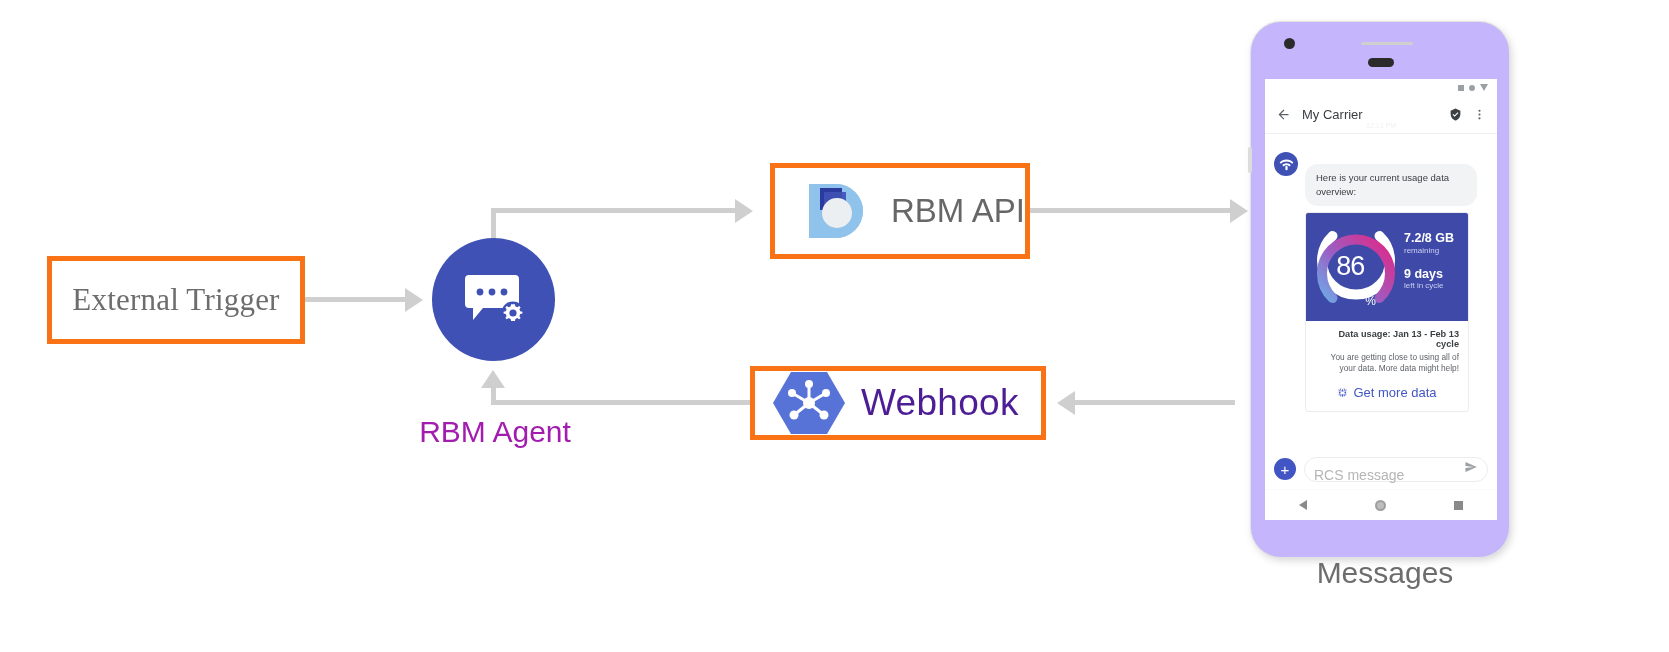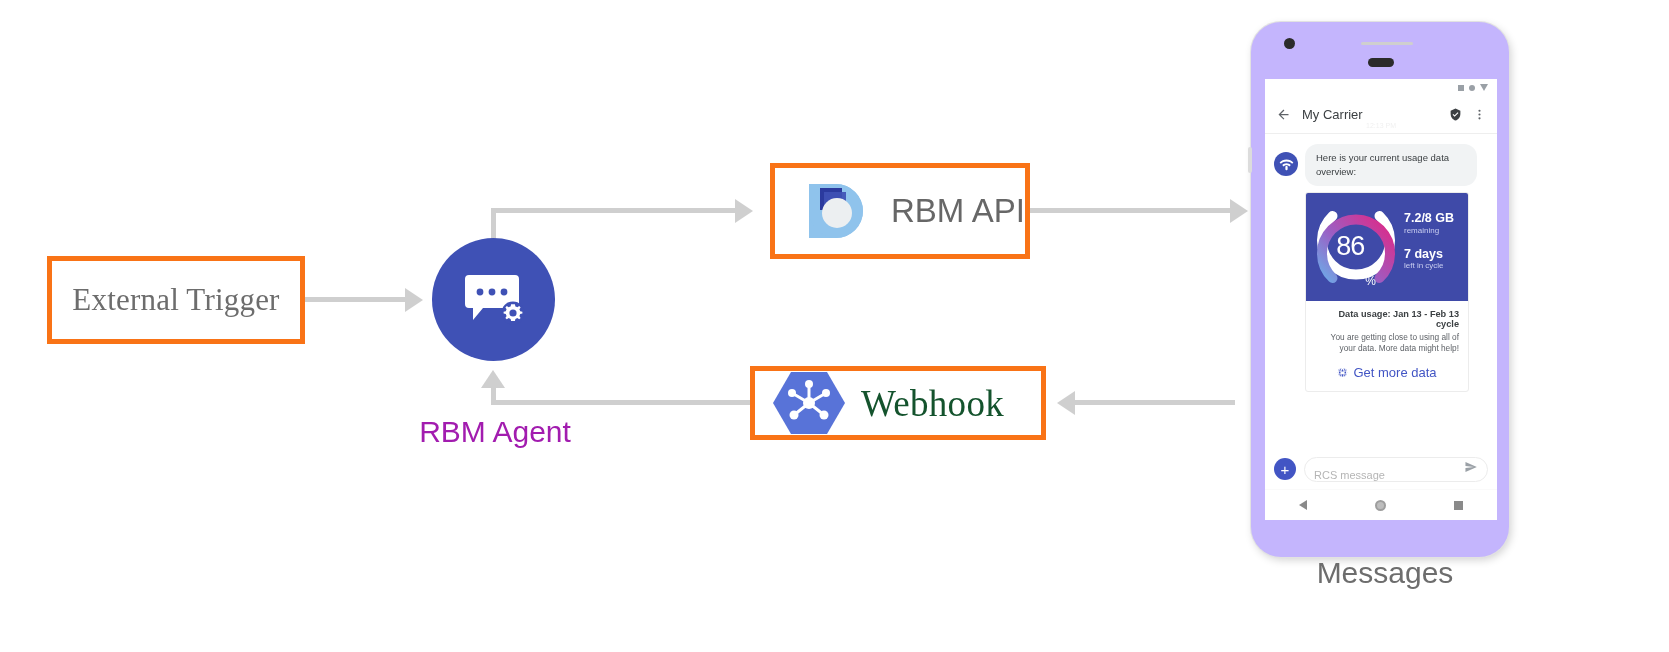--- a/index.html
+++ b/index.html
@@ -39,21 +39,21 @@
     left: 770px; top: 163px; width: 260px; height: 96px;
     padding-left: 22px;
   }
   #rbm-api-box .flowlabel { font-size: 33px; color:#676767; }
 
   
   #webhook-box {
     left: 750px; top: 366px; width: 296px; height: 74px;
     padding-left: 18px;
   }
-  #webhook-box .flowlabel { font-size: 37px; color:#14532d; letter-spacing:.3px;font-family:Liberation Serif, serif; }
+  #webhook-box .flowlabel { font-size: 37px; color:#4c1d95; letter-spacing:.3px; }
 
   
   .rbm-api-icon { width: 78px; height: 78px; flex: 0 0 78px; position: relative; }
 
   
   .webhook-icon { width: 72px; height: 66px; flex: 0 0 72px; }
 
   
   #rbm-agent {
     position: absolute;
@@ -151,21 +151,21 @@
   }
   .msg-row { display: flex; align-items: flex-start; gap: 7px; }
   #avatar {
     flex: 0 0 24px; width: 24px; height: 24px; border-radius: 50%;
     background: #3f51b5; display:flex; align-items:center; justify-content:center;
     margin-top: 8px;
   }
   #bubble {
     background: #f1f3f4; border-radius: 13px;
     padding: 7px 11px; font-size: 9.5px; line-height: 1.45;
-    color: #3c4043; max-width: 172px;
+    color: #3c4043; max-width: 172px; margin-top: 20px;
   }
 
   
   #rich-card {
     margin: 6px 0 0 31px; width: 164px;
     border: 1px solid #ececec; border-radius: 3px; overflow: hidden;
     background:#fff;
   }
   #card-hero {
     background: #3f4aa8; height: 108px; position: relative;
@@ -199,21 +199,21 @@
   }
   #plus-btn {
     flex: 0 0 22px; width: 22px; height: 22px; border-radius: 50%;
     background: #4255c4; color: #fff; display:flex; align-items:center;
     justify-content:center; font-size: 15px; line-height: 1; font-weight: 300;
   }
   #input-pill {
     flex: 1; height: 25px; border: 1px solid #ececec; border-radius: 13px;
     display: flex; align-items: center; padding: 0 9px;
   }
-  #input-placeholder { flex: 1; font-size: 11px; color: #b5b5b5; margin-top: 12px; }
+  #input-placeholder { flex: 1; font-size: 14px; color: #b5b5b5; margin-top: 12px; }
 
   
   #nav-bar {
     position: absolute; left: 0; right: 0; bottom: 0; height: 31px;
     display: flex; align-items: center; justify-content: space-around;
     background: #fff; border-top: 1px solid #fafafa;
   }
   .nav-back {
     width: 0; height: 0; border-top: 5px solid transparent;
     border-bottom: 5px solid transparent; border-right: 8px solid #8a8a8a;
@@ -372,21 +372,21 @@
                 <path d="M 22.5 77 A 34 34 0 1 1 69.5 77" fill="none" stroke="url(#gaugeGrad)" stroke-width="10" stroke-linecap="round" stroke-dasharray="178 300" stroke-dashoffset="0"></path>
               </svg>
               <div id="gauge-pct">
                 <span class="num">86</span>
                 <span class="unit">%</span>
               </div>
             </div>
             <div id="hero-stats">
               <div class="stat-big">7.2/8 GB</div>
               <div class="stat-sub">remaining</div>
-              <div class="stat-big">7 days</div>
+              <div class="stat-big">9 days</div>
               <div class="stat-sub">left in cycle</div>
             </div>
           </div>
           <div id="card-body">
             <div id="card-title">Data usage: Jan 13 - Feb 13 cycle</div>
             <div id="card-desc">You are getting close to using all of your data. More data might help!</div>
             <div id="card-action">
               <span>
                 <svg width="11" height="11" viewBox="0 0 24 24">
                   <circle cx="12" cy="12" r="10" fill="#4255c4"></circle>

